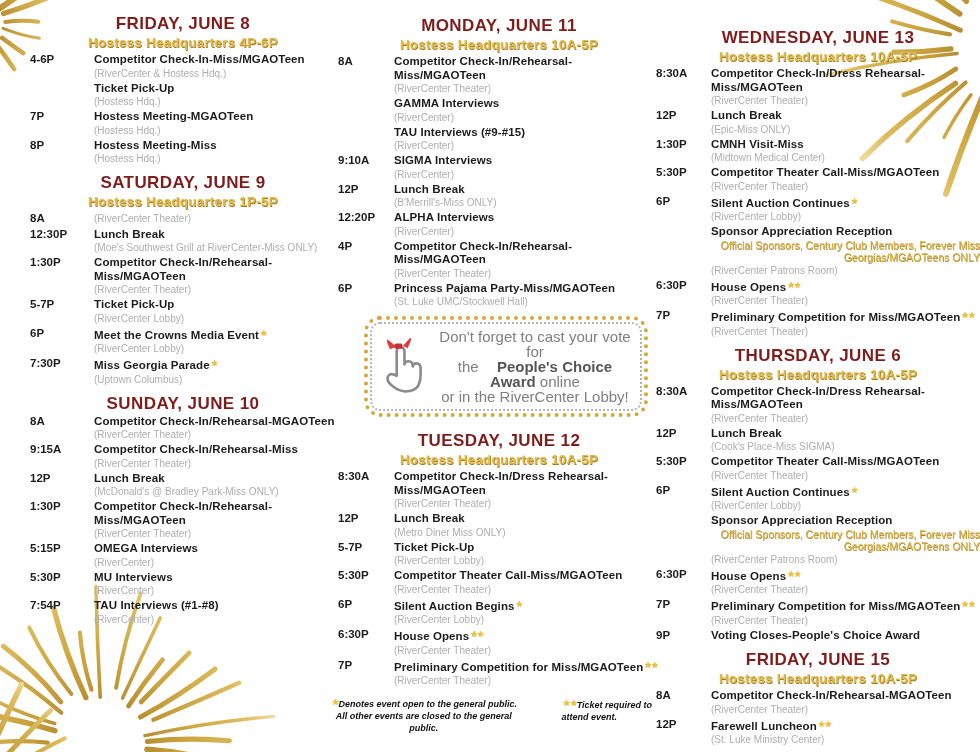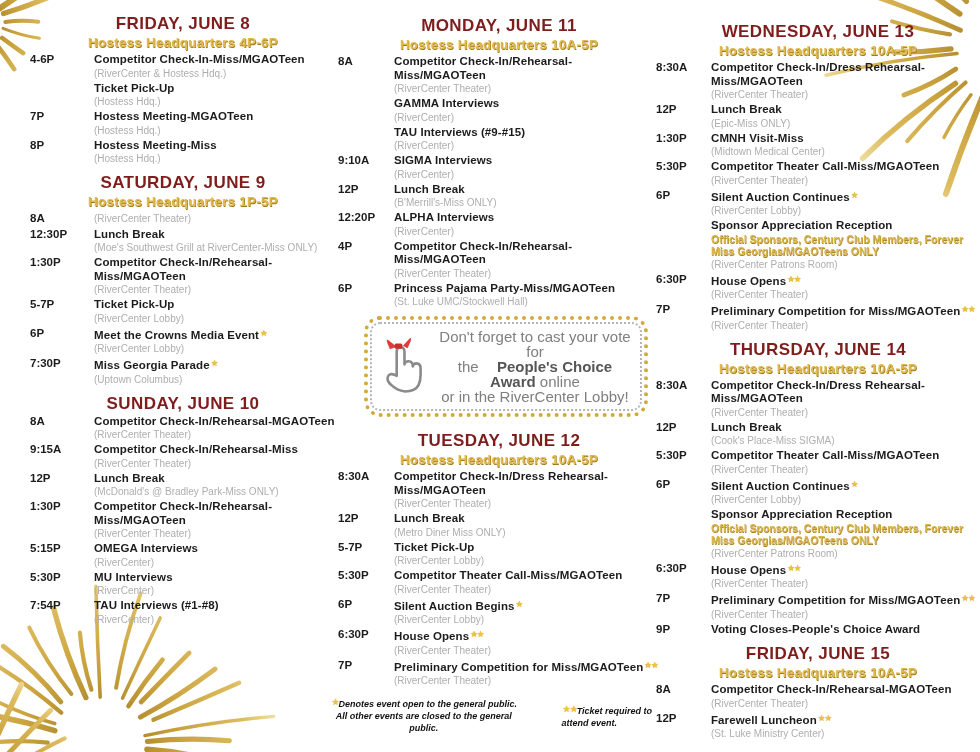--- a/index.html
+++ b/index.html
@@ -2,47 +2,47 @@
 <html><head>
 <meta charset="utf-8">
 <style>
   html,body{margin:0;padding:0;background:#e8e8e8;}
   .page{position:relative;width:980px;height:752px;background:#fff;overflow:hidden;
         font-family:"Liberation Sans",sans-serif;margin:0 auto;}
   .fireworks{position:absolute;left:0;top:0;z-index:0;}
   .column{position:absolute;z-index:1;}
   #col-0{top:14px;left:30px;width:306px;}
   #col-1{top:16px;left:338px;width:322px;}
-  #col-2{top:22px;left:656px;width:324px;}
+  #col-2{top:28px;left:656px;width:324px;}
   .day-title{font-size:17px;font-weight:bold;color:#7f1d1d;text-align:center;
              letter-spacing:.4px;line-height:20px;margin:8px 0 1px 0;}
   .day:first-child .day-title{margin-top:0;}
   .day-subtitle{font-size:13.5px;font-weight:bold;text-align:center;line-height:15px;
                 margin-bottom:3px;color:#e0ba4e;letter-spacing:.2px;
                 text-shadow:.6px .6px 0 #a07a22,-.3px -.3px 0 #fff3c9;}
   .event{display:flex;margin-bottom:2px;}
   .time{flex:none;font-size:11.5px;font-weight:bold;color:#1c1c1c;line-height:13.5px;}
   #col-0 .time{width:64px;}
   #col-1 .time{width:56px;}
   #col-2 .time{width:55px;}
   .details{flex:1;min-width:0;}
   .name{font-size:11.5px;font-weight:bold;color:#1c1c1c;line-height:13.5px;letter-spacing:.1px;}
   .star{font-size:8.5px;color:#f2c437;letter-spacing:-1px;vertical-align:3px;
         text-shadow:0 0 1px #b18a1e;margin-left:1px;font-weight:normal;}
-  .note{font-size:10.5px;font-weight:bold;line-height:12.5px;color:#d9b54c;
-        text-shadow:.5px .5px 0 #a98428;}
+  .note{font-size:10.5px;font-weight:normal;line-height:12.5px;color:#d9b54c;
+        text-shadow:.5px .5px 0 #a98428;text-align:right;}
   .loc{font-size:10px;color:#aeaeae;line-height:13px;white-space:nowrap;}
   .callout{margin:8px 0 14px 26px;width:272px;border:4px dotted #d2a83c;border-radius:16px;
            background:#fff;padding:2px;position:relative;z-index:2;}
   .callout-inner{border:2px dotted #b5b5b5;border-radius:10px;display:flex;
                  align-items:center;padding:5px 7px;gap:6px;}
   .callout-text{flex:1;font-size:15px;color:#7f7f7f;text-align:center;line-height:15px;}
   .callout-text b{color:#565656;padding-left:14px;}
   .legend{position:absolute;left:330px;top:696px;width:345px;z-index:1;display:flex;
-          align-items:center;gap:44px;}
+          align-items:flex-start;gap:44px;}
   .legend-item{font-size:9px;font-style:italic;font-weight:bold;color:#111;line-height:12px;}
   #legend-open{width:215px;text-align:center;}
   #legend-ticket{width:130px;text-align:left;padding-top:1px;}
   .legend .star{font-size:9px;vertical-align:2px;font-style:normal;}
 </style>
 </head>
 <body>
 
 <div class="page">
 
@@ -512,21 +512,21 @@
         </div>
         <div class="event">
           <div class="time">7P</div>
           <div class="details">
             <div class="name"><span>Preliminary Competition for Miss/MGAOTeen</span><span class="star">★★</span></div>
             <div class="loc">(RiverCenter Theater)</div>
           </div>
         </div>
       </div>
       <div class="day">
-        <div class="day-title">THURSDAY, JUNE 14</div>
+        <div class="day-title">THURSDAY, JUNE 6</div>
         <div class="day-subtitle">Hostess Headquarters 10A-5P</div>
         <div class="event">
           <div class="time">8:30A</div>
           <div class="details">
             <div class="name"><span>Competitor Check-In/Dress Rehearsal-Miss/MGAOTeen</span></div>
             <div class="loc">(RiverCenter Theater)</div>
           </div>
         </div>
         <div class="event">
           <div class="time">12P</div>

